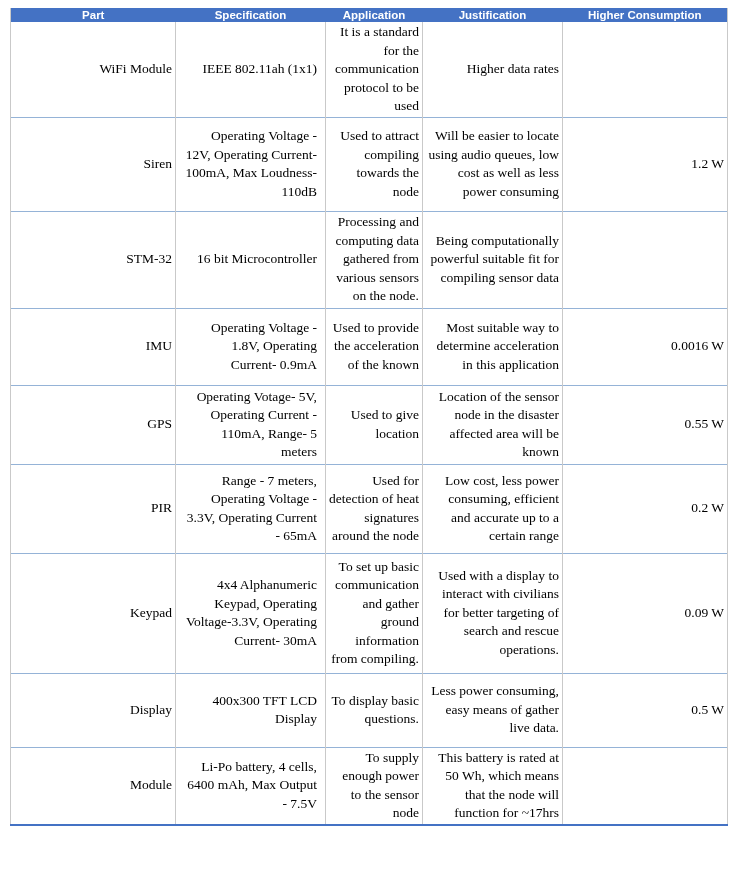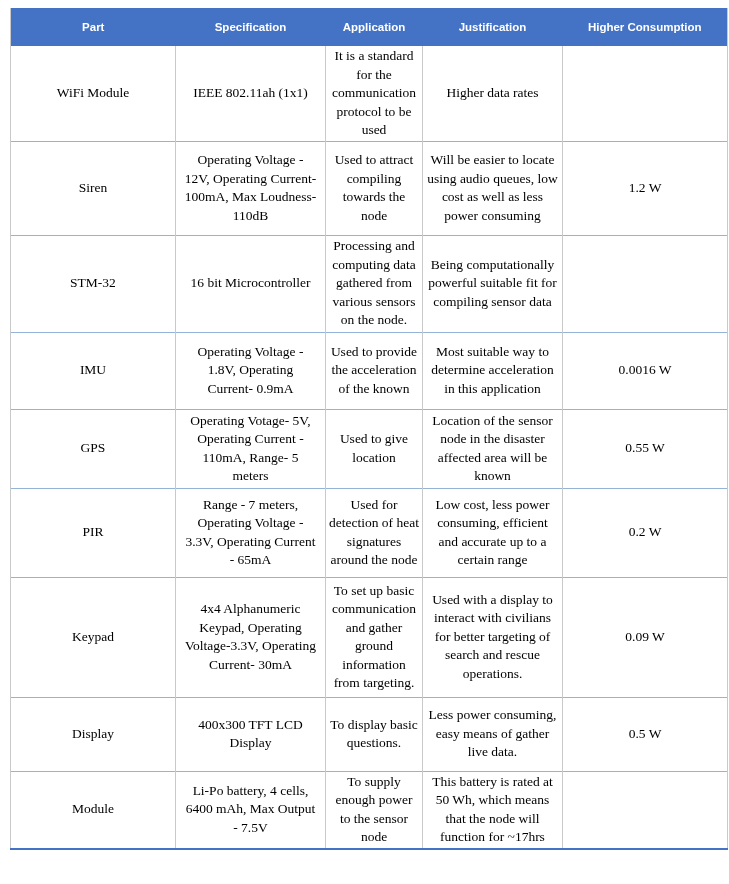--- a/index.html
+++ b/index.html
@@ -16,39 +16,39 @@
   table{
     border-collapse:collapse;
     table-layout:fixed;
     width:717px;
     margin:8px 0 0 10px;
     border-left:1px solid var(--grid-line);
     border-right:1px solid var(--grid-line);
     border-bottom:2px solid var(--bottom-border);
   }
   col.c0{width:165px;} col.c1{width:150px;} col.c2{width:97px;} col.c3{width:140px;} col.c4{width:165px;}
-  thead tr{height:38px;}
+  thead tr{height:14px;}
   th{
     background:var(--header-bg);
     color:var(--header-text);
     font-family:"Liberation Sans",sans-serif;
     font-weight:bold;
     font-size:11.5px;
     text-align:center;
     vertical-align:middle;
     border:none;
     padding:1px 2px;
   }
   td{
     border-left:1px solid var(--grid-line);
     border-right:1px solid var(--grid-line);
     border-top:1px solid var(--row-line);
     font-size:13.5px;
     line-height:18.5px;
-    text-align:center;
+    text-align:right;
     vertical-align:middle;
     padding:1px 3px;
     word-wrap:break-word;
   }
   td:nth-child(2){padding:1px 8px;}
   tbody tr:first-child td{border-top:none;}
   tbody tr:nth-child(1){height:94px;}
   tbody tr:nth-child(2){height:94px;}
   tbody tr:nth-child(3){height:97px;}
   tbody tr:nth-child(4){height:77px;}
@@ -123,21 +123,21 @@
       <tr>
         <td>PIR</td>
         <td>Range - 7 meters, Operating Voltage - 3.3V, Operating Current - 65mA</td>
         <td>Used for detection of heat signatures around the node</td>
         <td>Low cost, less power consuming, efficient and accurate up to a certain range</td>
         <td>0.2 W</td>
       </tr>
       <tr>
         <td>Keypad</td>
         <td>4x4 Alphanumeric Keypad, Operating Voltage-3.3V, Operating Current- 30mA</td>
-        <td>To set up basic communication and gather ground information from targeting.</td>
+        <td>To set up basic communication and gather ground information from compiling.</td>
         <td>Used with a display to interact with civilians for better targeting of search and rescue operations.</td>
         <td>0.09 W</td>
       </tr>
       <tr>
         <td>Display</td>
         <td>400x300 TFT LCD Display</td>
         <td>To display basic questions.</td>
         <td>Less power consuming, easy means of gather live data.</td>
         <td>0.5 W</td>
       </tr>

